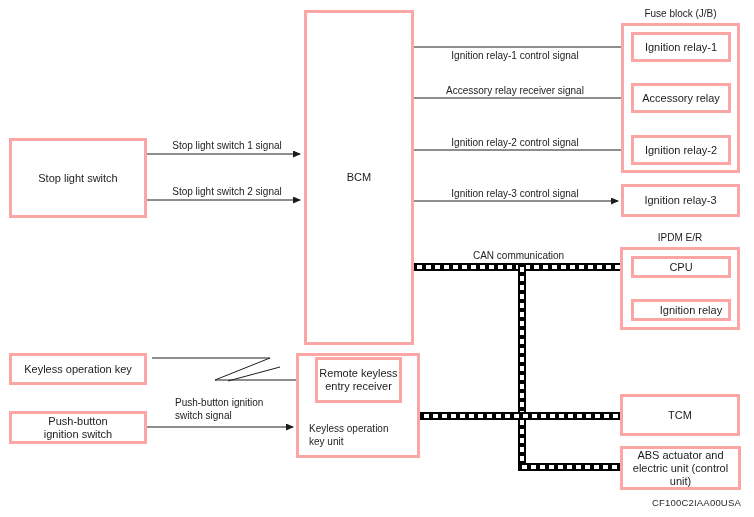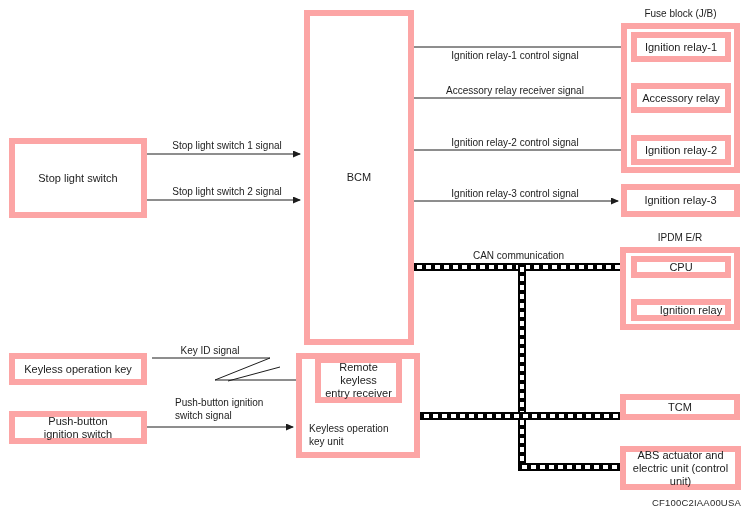--- a/index.html
+++ b/index.html
@@ -1,21 +1,21 @@
 <!DOCTYPE html>
 <html><head>
 <meta charset="utf-8">
 <style>
   html,body { margin:0; padding:0; background:#fff; }
   #canvas {
     position:relative; width:754px; height:517px; background:#ffffff;
     font-family:"Liberation Sans", sans-serif; color:#1c1c1c; overflow:hidden;
   }
   .box {
-    position:absolute; box-sizing:border-box; border:6px solid #fca5a5;
+    position:absolute; box-sizing:border-box; border:3px solid #fca5a5;
     background:#ffffff; display:flex; align-items:center; justify-content:center;
     text-align:center; font-size:11px; line-height:13px; white-space:pre-line;
   }
   .plainbox { display:block; }
   .lbl {
     position:absolute; font-size:10px; line-height:13px; white-space:pre-line;
   }
   .lbl.center { text-align:center; }
   .lbl.right { text-align:right; }
   .figcode { font-size:9.5px; letter-spacing:0.2px; color:#2a2a2a; }
@@ -104,21 +104,21 @@
 
   <div class="lbl center" style="left:620px; top:231px; width:120px;">IPDM E/R</div>
   <div class="box plainbox" style="left:620px; top:247px; width:120px; height:83px;"></div>
   <div class="box" style="left:631px; top:256px; width:100px; height:22px;">
     <span>CPU</span>
   </div>
   <div class="box" style="left:631px; top:299px; width:100px; height:22px;padding-left:20px;">
     <span>Ignition relay</span>
   </div>
 
-  <div class="box" style="left:620px; top:394px; width:120px; height:26px;">
+  <div class="box" style="left:620px; top:394px; width:120px; height:42px;">
     <span>TCM</span>
   </div>
   <div class="box" style="left:620px; top:446px; width:121px; height:44px; font-size:11px;">
     <span>ABS actuator and
 electric unit (control unit)</span>
   </div>
 
   <div class="box" style="left:9px; top:353px; width:138px; height:32px;">
     <span>Keyless operation key</span>
   </div>
@@ -135,19 +135,18 @@
   <div class="lbl" style="left:309px; top:422px; width:108px;">Keyless operation
 key unit</div>
 
   <div class="lbl center" style="left:415px; top:33px; width:200px;margin-top:16px;">Ignition relay-1 control signal</div>
   <div class="lbl center" style="left:415px; top:84px; width:200px;">Accessory relay receiver signal</div>
   <div class="lbl center" style="left:415px; top:136px; width:200px;">Ignition relay-2 control signal</div>
   <div class="lbl center" style="left:415px; top:187px; width:200px;">Ignition relay-3 control signal</div>
   <div class="lbl center" style="left:420px; top:249px; width:197px;">CAN communication</div>
   <div class="lbl center" style="left:153px; top:139px; width:148px;">Stop light switch 1 signal</div>
   <div class="lbl center" style="left:153px; top:185px; width:148px;">Stop light switch 2 signal</div>
-  <div class="lbl center" style="left:150px; top:344px; width:120px;">Key ID signal</div>
   <div class="lbl" style="left:175px; top:396px; width:130px;">Push-button ignition
 switch signal</div>
 
   <div class="lbl right figcode" style="left:580px; top:496px; width:161px;">CF100C2IAA00USA</div>
 
 </div>
 
 </body></html>

